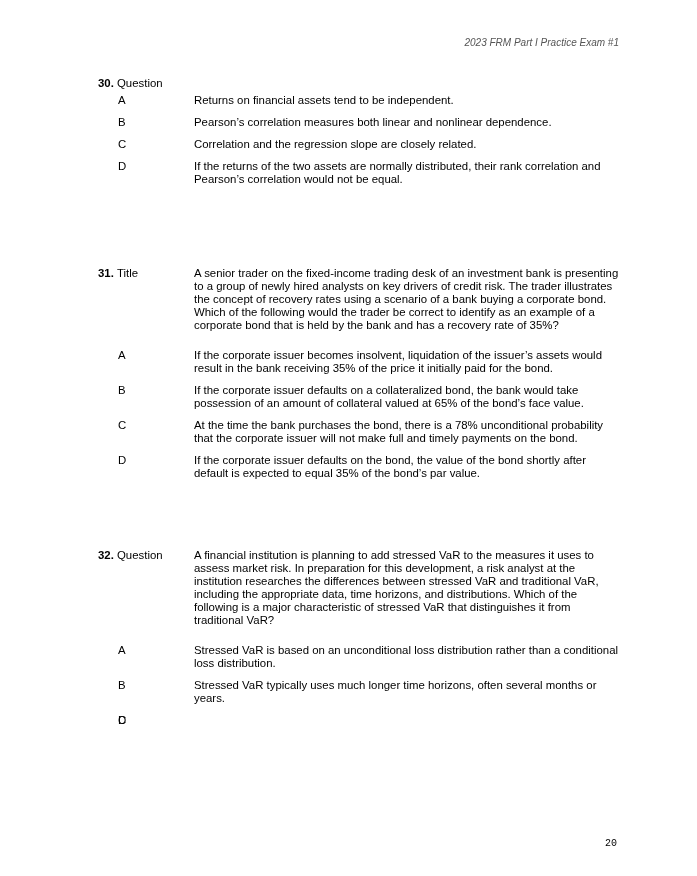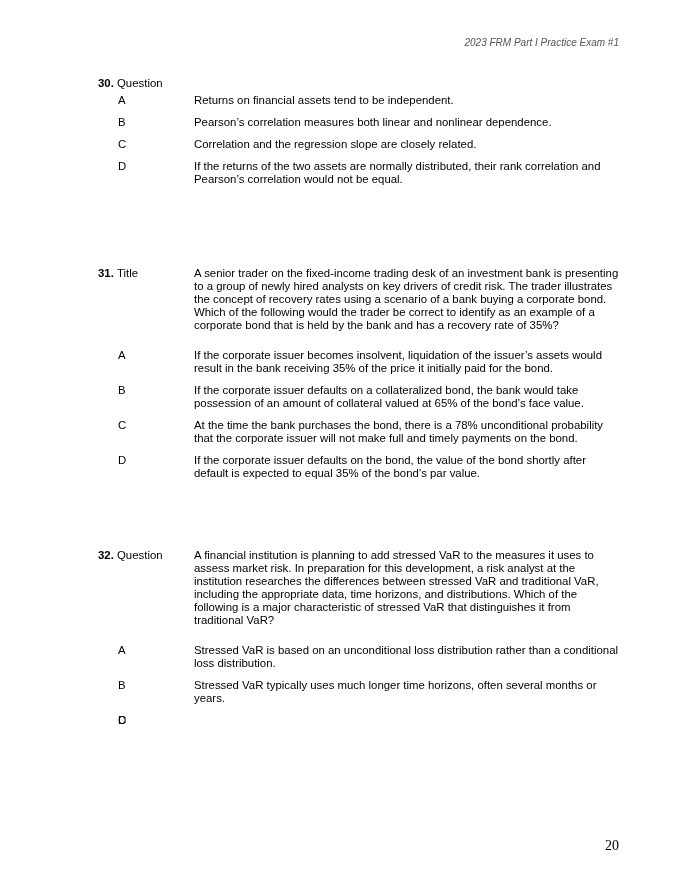--- a/index.html
+++ b/index.html
@@ -6,21 +6,21 @@
     body { width: 697px; height: 876px; position: relative; overflow: hidden;
       font-family: "Liberation Sans", sans-serif; color: #000; }
     .header { position: absolute; top: 37px; right: 78px; font-size: 10px; color: #555; font-style: italic; }
     .q { position: absolute; left: 86px; width: 540px; font-size: 11.4px; line-height: 13px; }
     .num { position: absolute; left: 12px; font-weight: bold; }
     .type { position: absolute; left: 31px; }
     .stem { margin-left: 108px; width: 425px; }
     .opt { position: relative; margin-top: 0; }
     .opt .letter { position: absolute; left: 32px; top: 0; }
     .opt .text { margin-left: 108px; width: 425px; }
-    .page-num { position: absolute; top: 838px; left: 605px; font-size: 14px; font-family: Liberation Serif, serif; }
+    .page-num { position: absolute; top: 838px; left: 605px; font-size: 10px; font-family: Liberation Mono, monospace; }
   </style>
 </head>
 <body>
 
 <div class="header">2023 FRM Part I Practice Exam #1</div>
 
 <div class="q" style="top:77px;">
   <span class="num">30.</span>
   <span class="type">Question</span>
   <div class="opt" style="margin-top:17px;">

